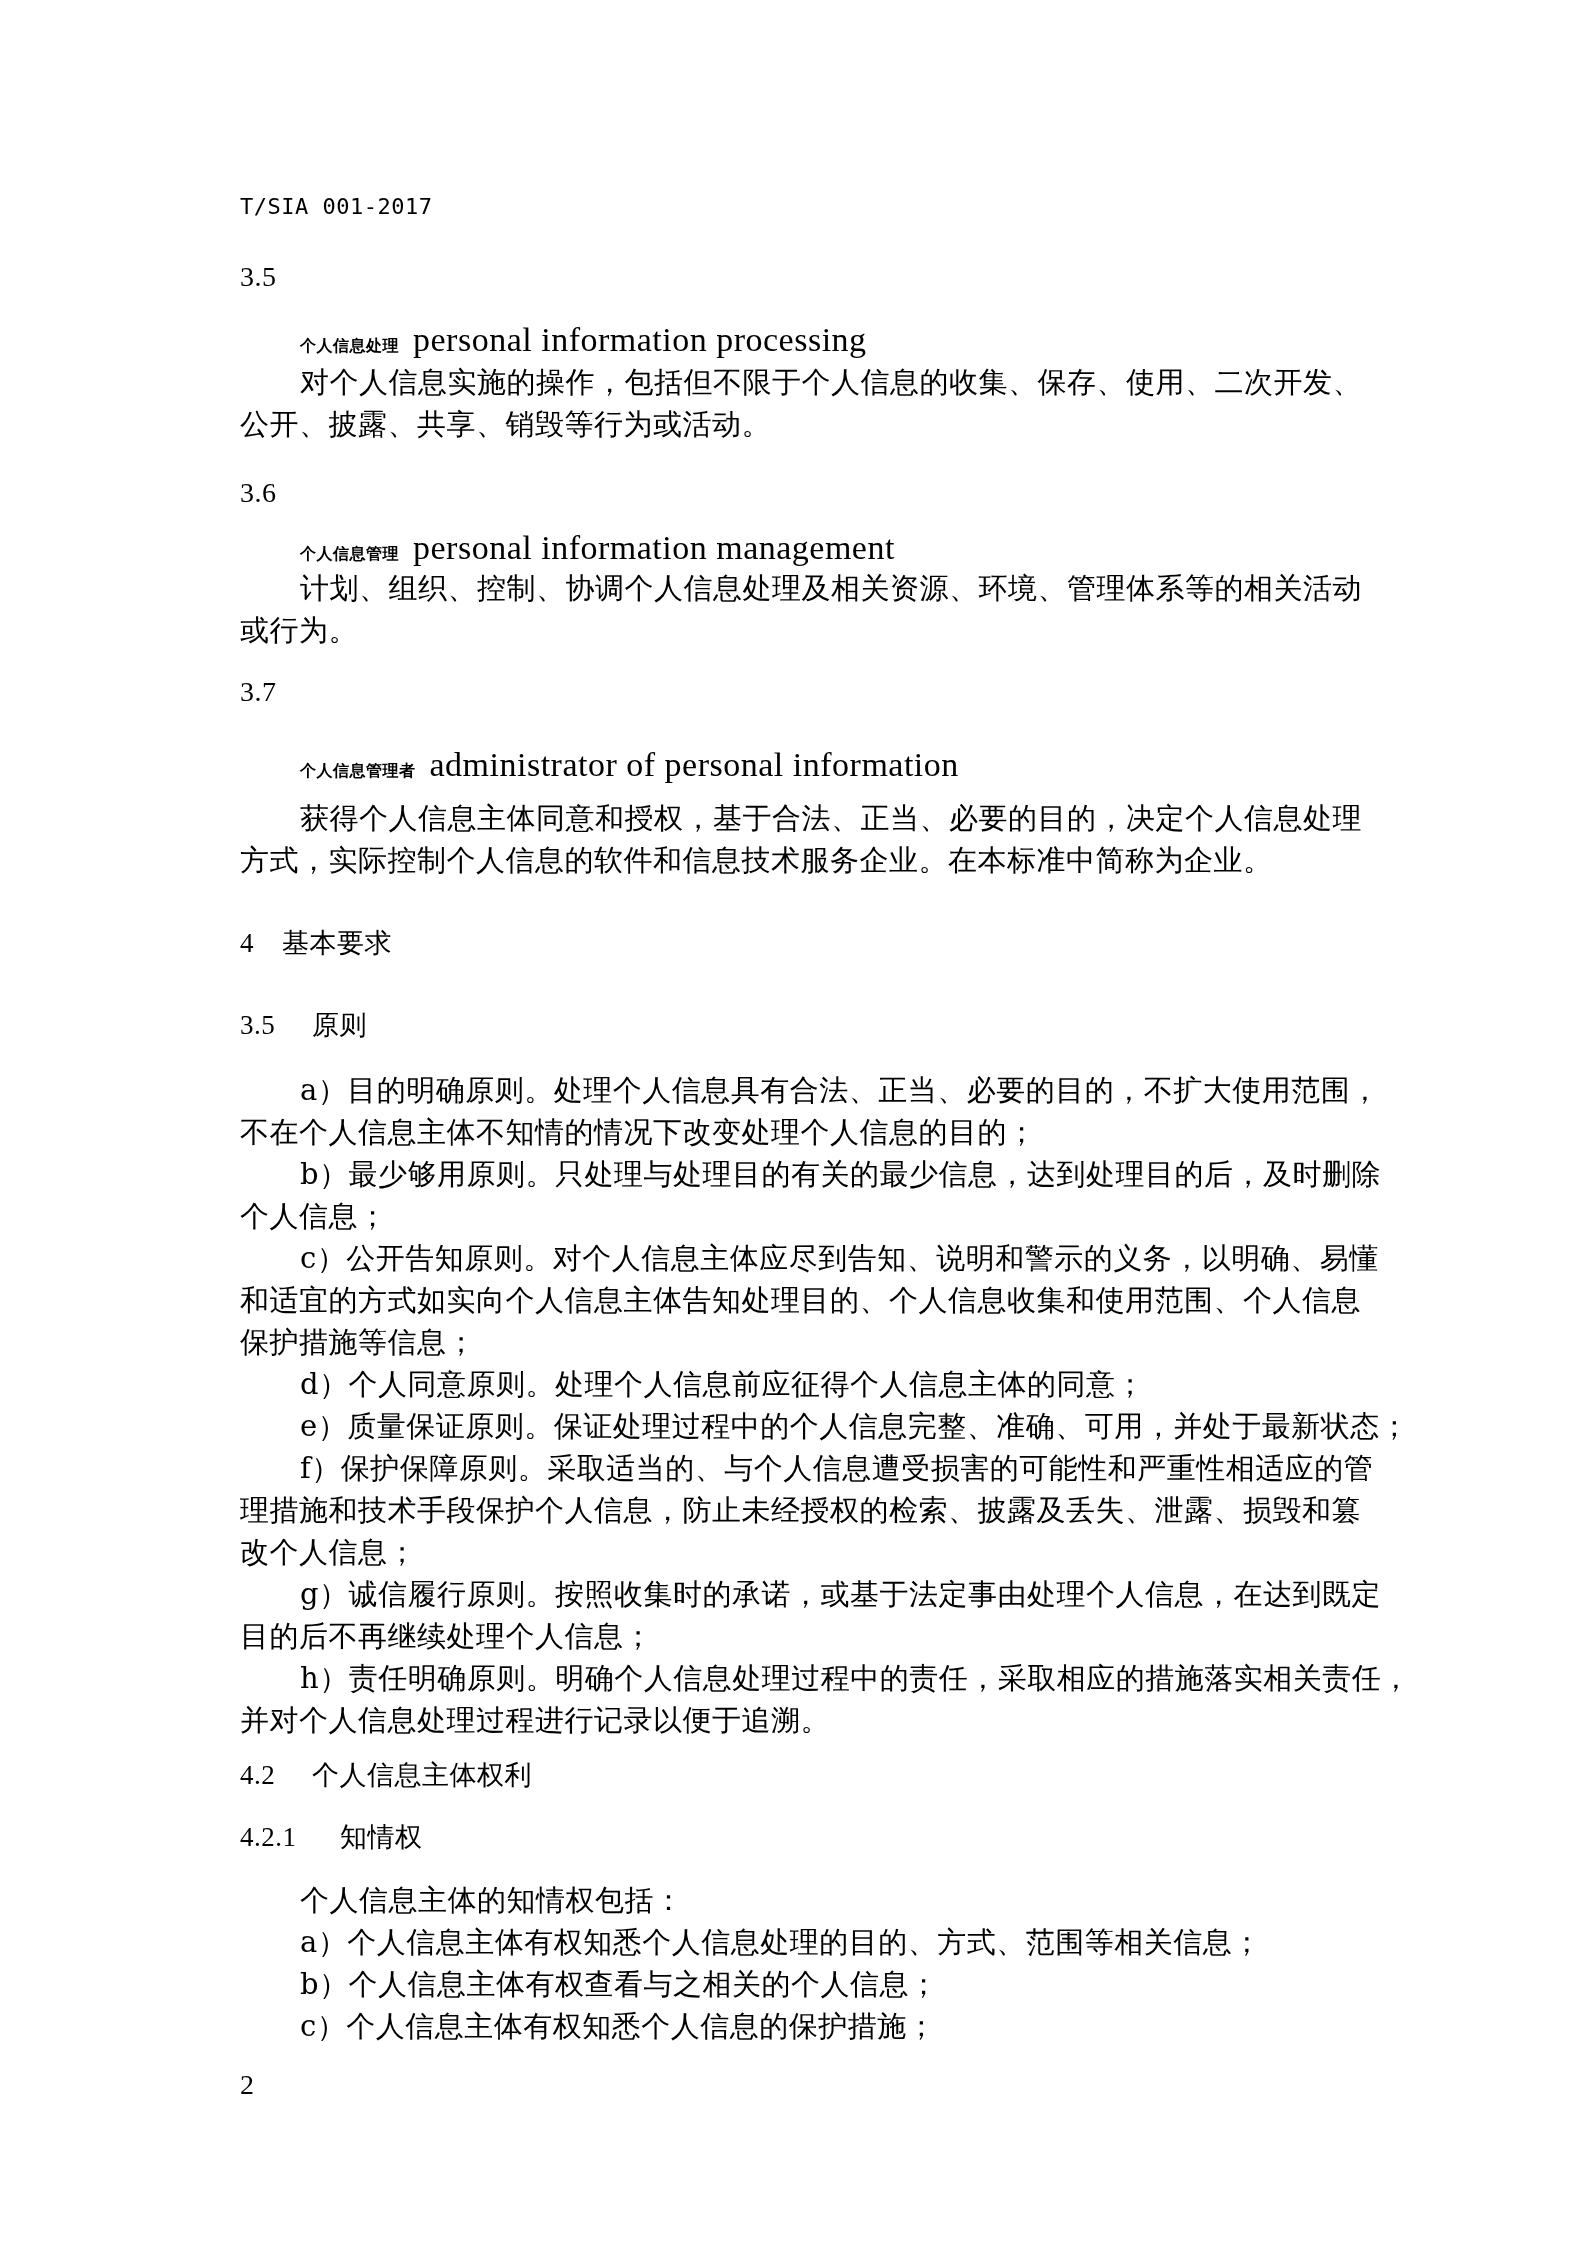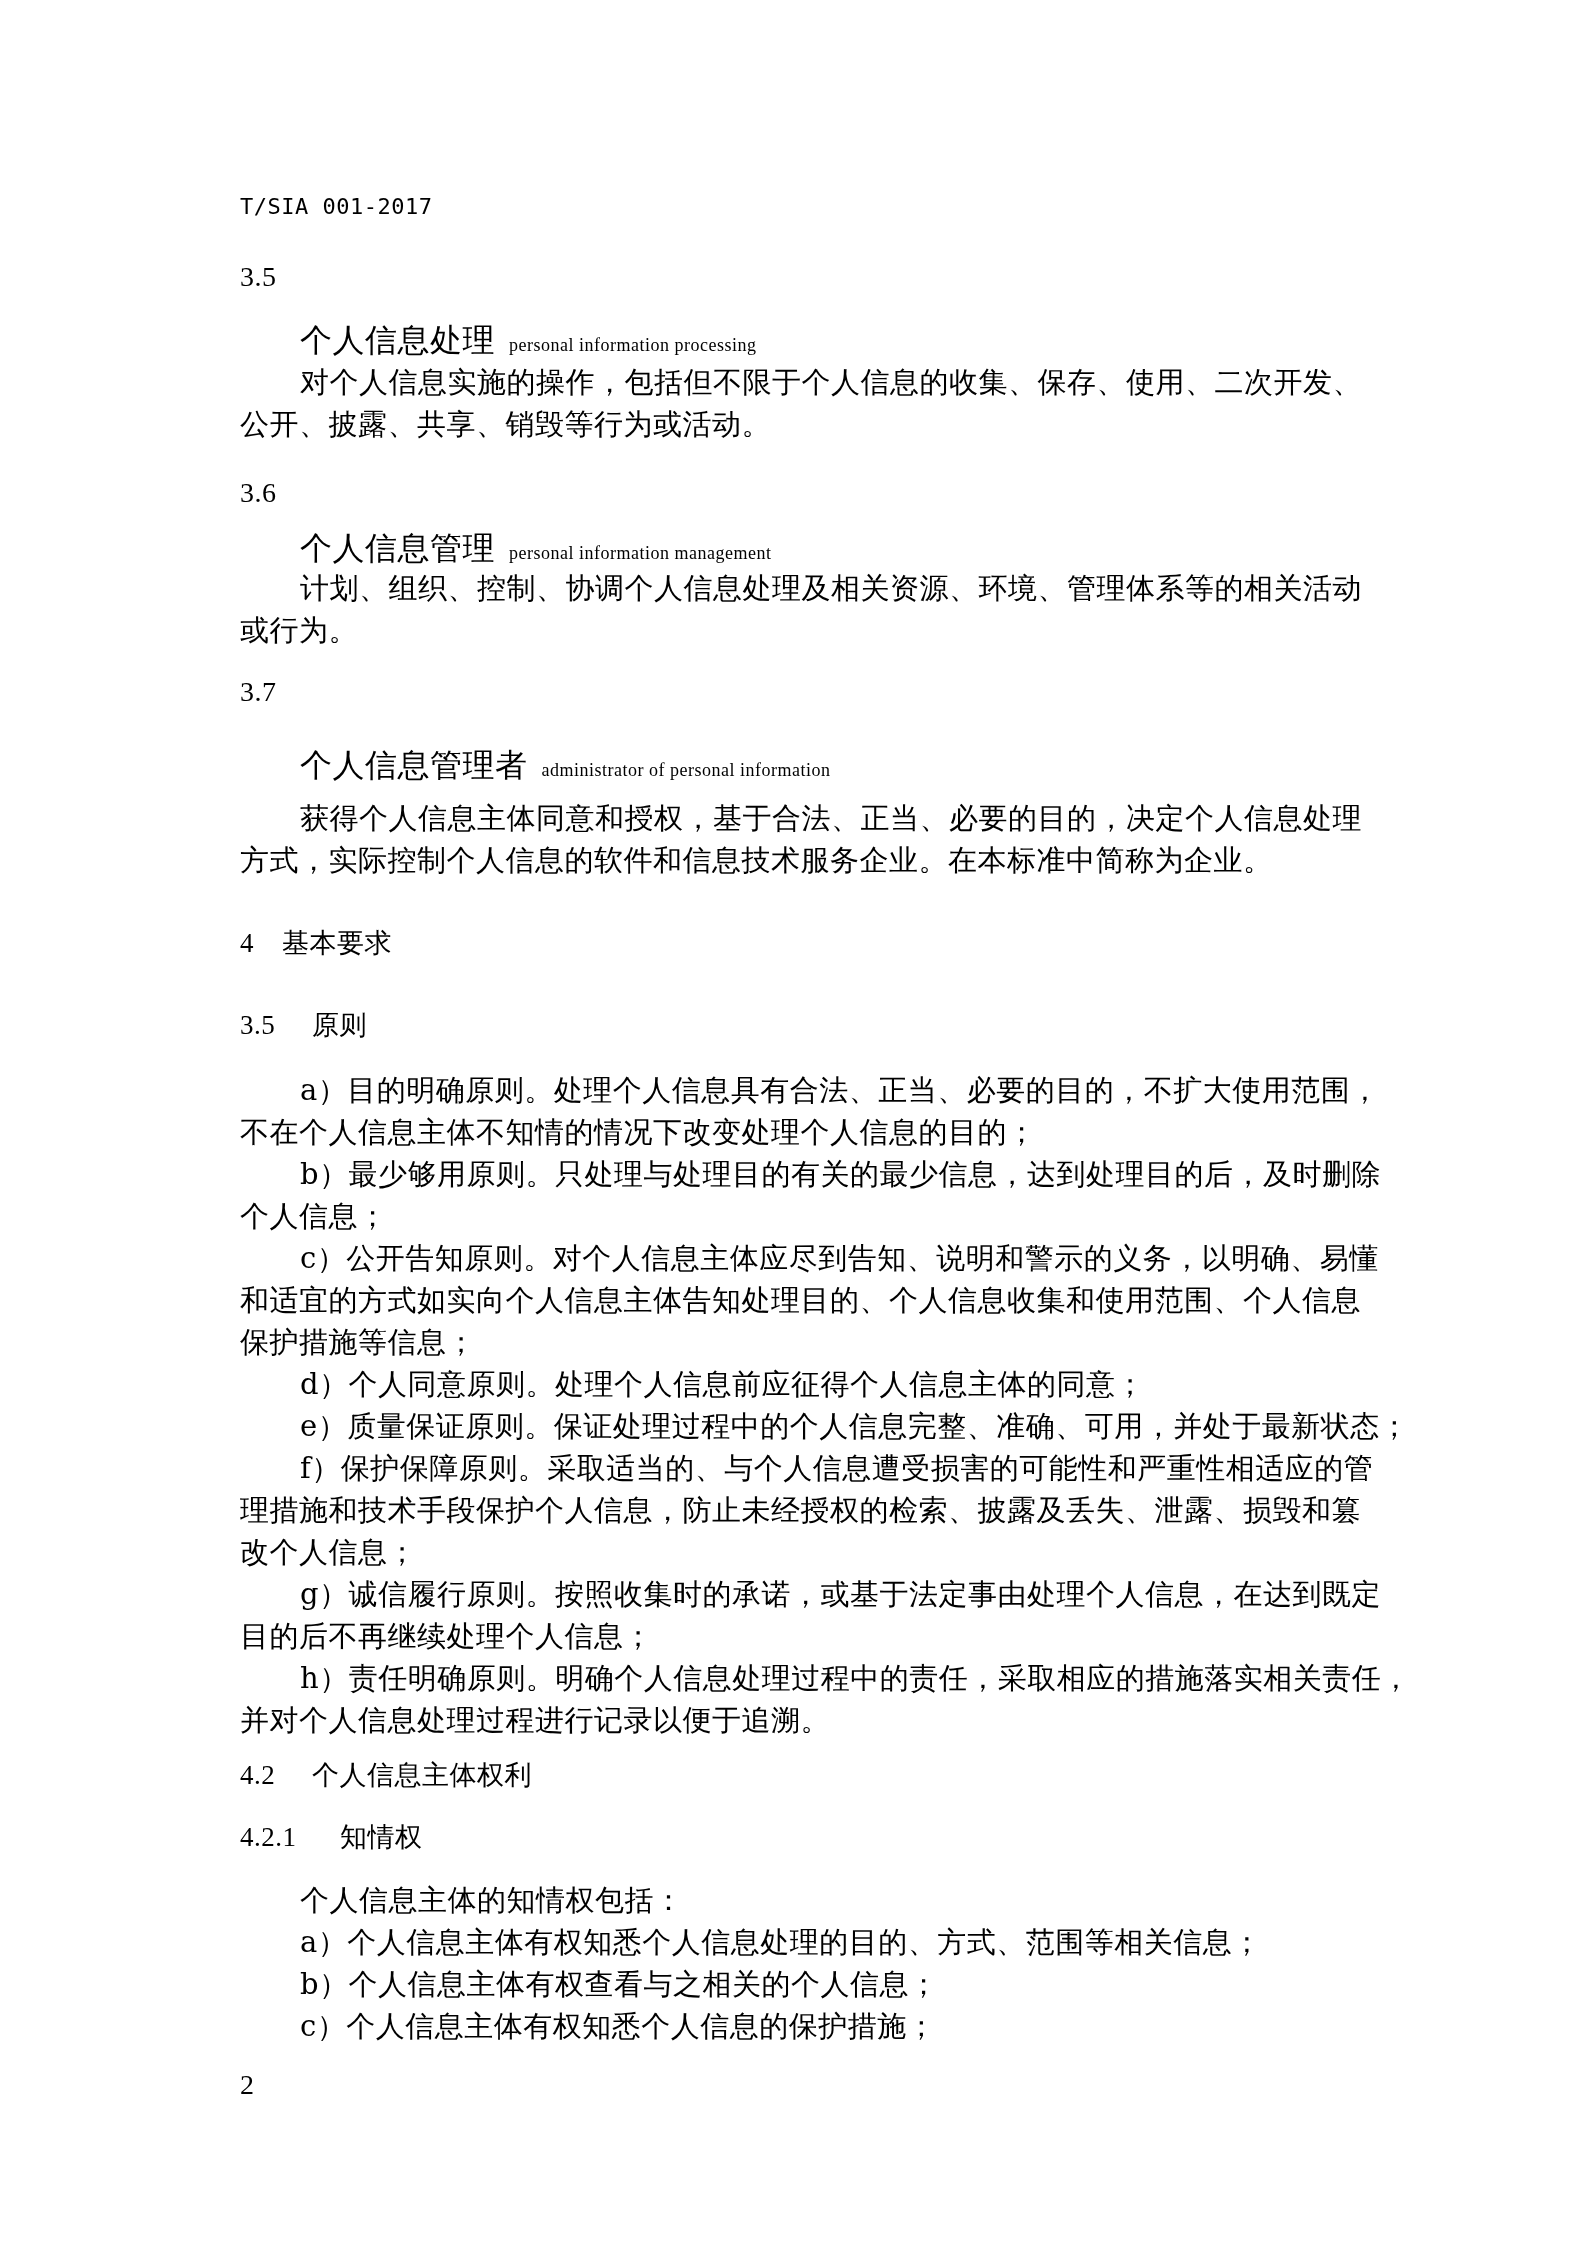--- a/index.html
+++ b/index.html
@@ -41,26 +41,26 @@
       font-family: "Liberation Serif", "DejaVu Serif", serif;
       font-size: 28px;
     }
     .heading {
       font-family: Liberation Serif, serif;
       font-size: 27px;
     }
     .heading .hnum { display: inline-block; }
     .term-cn {
       font-family: "DejaVu Sans", "Liberation Sans", sans-serif;
-      font-weight: normal;
-      font-size: 32px;
+      font-weight: bold;
+      font-size: 16px;
     }
     .term-en {
       font-family: "Liberation Serif", "DejaVu Serif", serif;
-      font-size: 18px;
+      font-size: 34px;
       margin-left: 14px;
     }
     .page-number {
       font-family: "Liberation Serif", "DejaVu Serif", serif;
       font-size: 28px;
     }
   </style>
 </head>
 <body>
 

